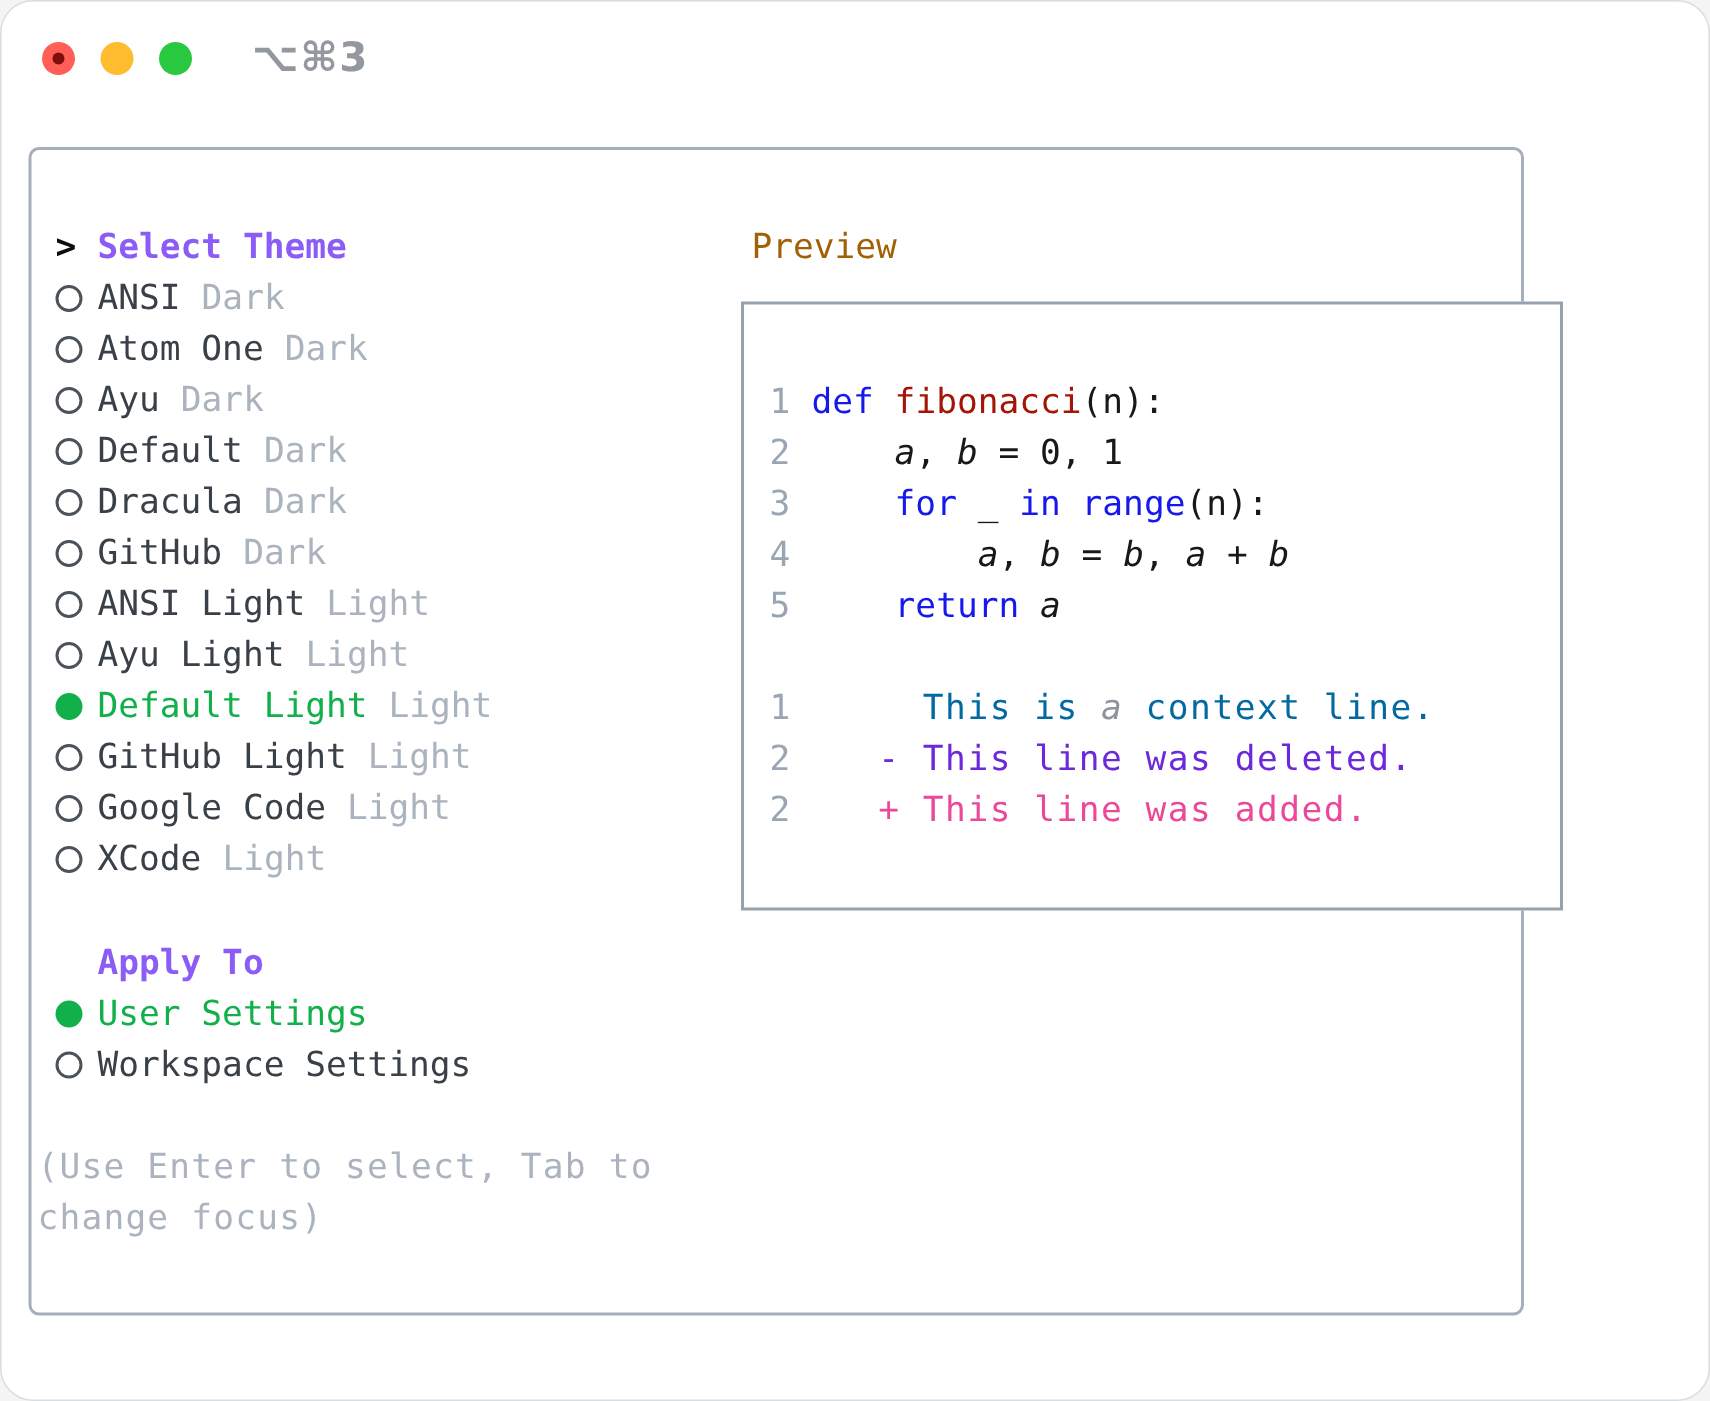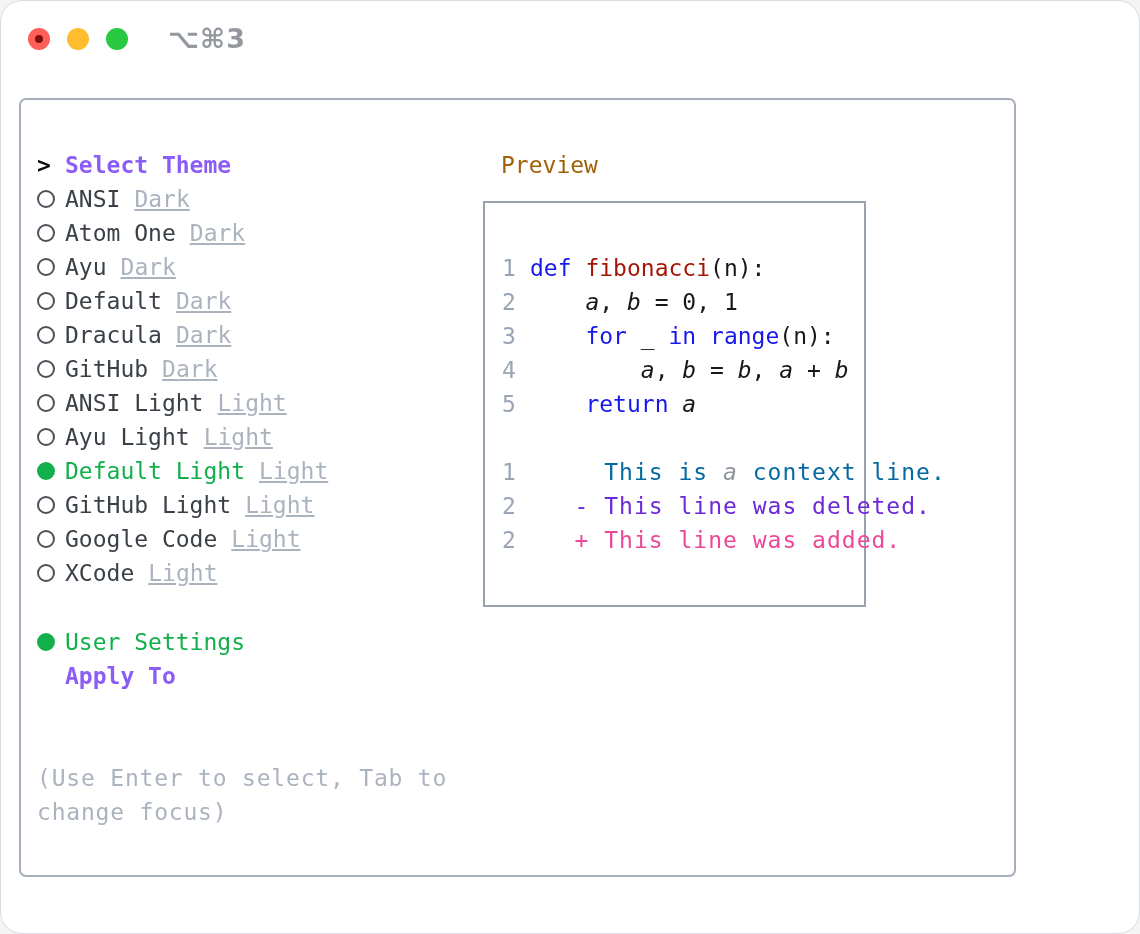--- a/index.html
+++ b/index.html
@@ -28,30 +28,30 @@
   .theme-list{left:36px; top:147px;}
   .apply-list{left:36px; top:624px;}
   .row{height:34px; display:flex; align-items:center; font-size:23px; line-height:34px;}
   .marker{width:28px; flex:none; display:flex; align-items:center;}
   .cursor{font-weight:bold; color:#0c0d0f;}
   .circle{width:14px; height:14px; border:2px solid #4c525a; border-radius:50%; box-sizing:content-box;}
   .row.selected .circle{background:#12b04b; border-color:#12b04b;}
   .row.selected .label{color:#12b04b;text-align:right;}
   .hdr .label{font-weight:bold; color:#8b5cf6;}
   .label{color:#3a4047;}
-  .variant{color:#abb3bf; margin-left:14px;text-decoration:underline;}
+  .variant{color:#abb3bf; margin-left:14px;}
   .hint{
-    position:absolute; left:36px; top:760px; font-size:23px; line-height:34px;
+    position:absolute; left:24px; top:760px; font-size:23px; line-height:34px;
     color:#abb3bf; white-space:pre-line; letter-spacing:0.8px;
   }
   
   .preview-title{position:absolute; left:500px; top:147px; height:34px; display:flex; align-items:center;
     font-size:23px; font-weight:normal; color:#a16207;}
   .preview-box{
-    position:absolute; left:482px; top:200px; width:383px; height:406px;
+    position:absolute; left:493px; top:200px; width:548px; height:406px;
     border:2px solid #98a1ae; box-sizing:border-box; padding:48px 0 0 17px; background:#fff;
   }
   .pline{height:34px; line-height:34px; font-size:23px; white-space:pre;}
   .ln{display:inline-block; width:28px; color:#9aa5b4;}
   .tk-kw{color:#1618ec;}
   .tk-fn{color:#a51506;}
   .tk-plain{color:#17181a;}
   .tk-var{color:#17181a; font-style:italic;}
   .tk-ctx{color:#0369a1; letter-spacing:1px;}
   .tk-ctxvar{color:#8e949c; font-style:italic; letter-spacing:1px;}
@@ -161,29 +161,35 @@
     <div class="row item">
       <span class="marker">
           <span class="circle"></span>
         </span>
       <span class="label">XCode</span>
       <span class="variant">Light</span>
     </div>
   </div>
 
   <div class="col apply-list">
-    <div class="row item selected">
-      <span class="marker">
-          <span class="circle"></span>
-        </span>
-      <span class="label">User Settings</span>
-    </div>
     <div class="row hdr">
       <span class="marker"></span>
       <span class="label">Apply To</span>
+    </div>
+    <div class="row item selected">
+      <span class="marker">
+          <span class="circle"></span>
+        </span>
+      <span class="label">User Settings</span>
+    </div>
+    <div class="row item">
+      <span class="marker">
+          <span class="circle"></span>
+        </span>
+      <span class="label">Workspace Settings</span>
     </div>
   </div>
 
   <div class="hint">(Use Enter to select, Tab to
 change focus)</div>
 
   <div class="preview-title">Preview</div>
   <div class="preview-box">
     <div>
         <div class="pline"><span class="ln">1</span><span class="tk-kw">def</span><span class="tk-plain"> </span><span class="tk-fn">fibonacci</span><span class="tk-plain">(n):</span></div>

